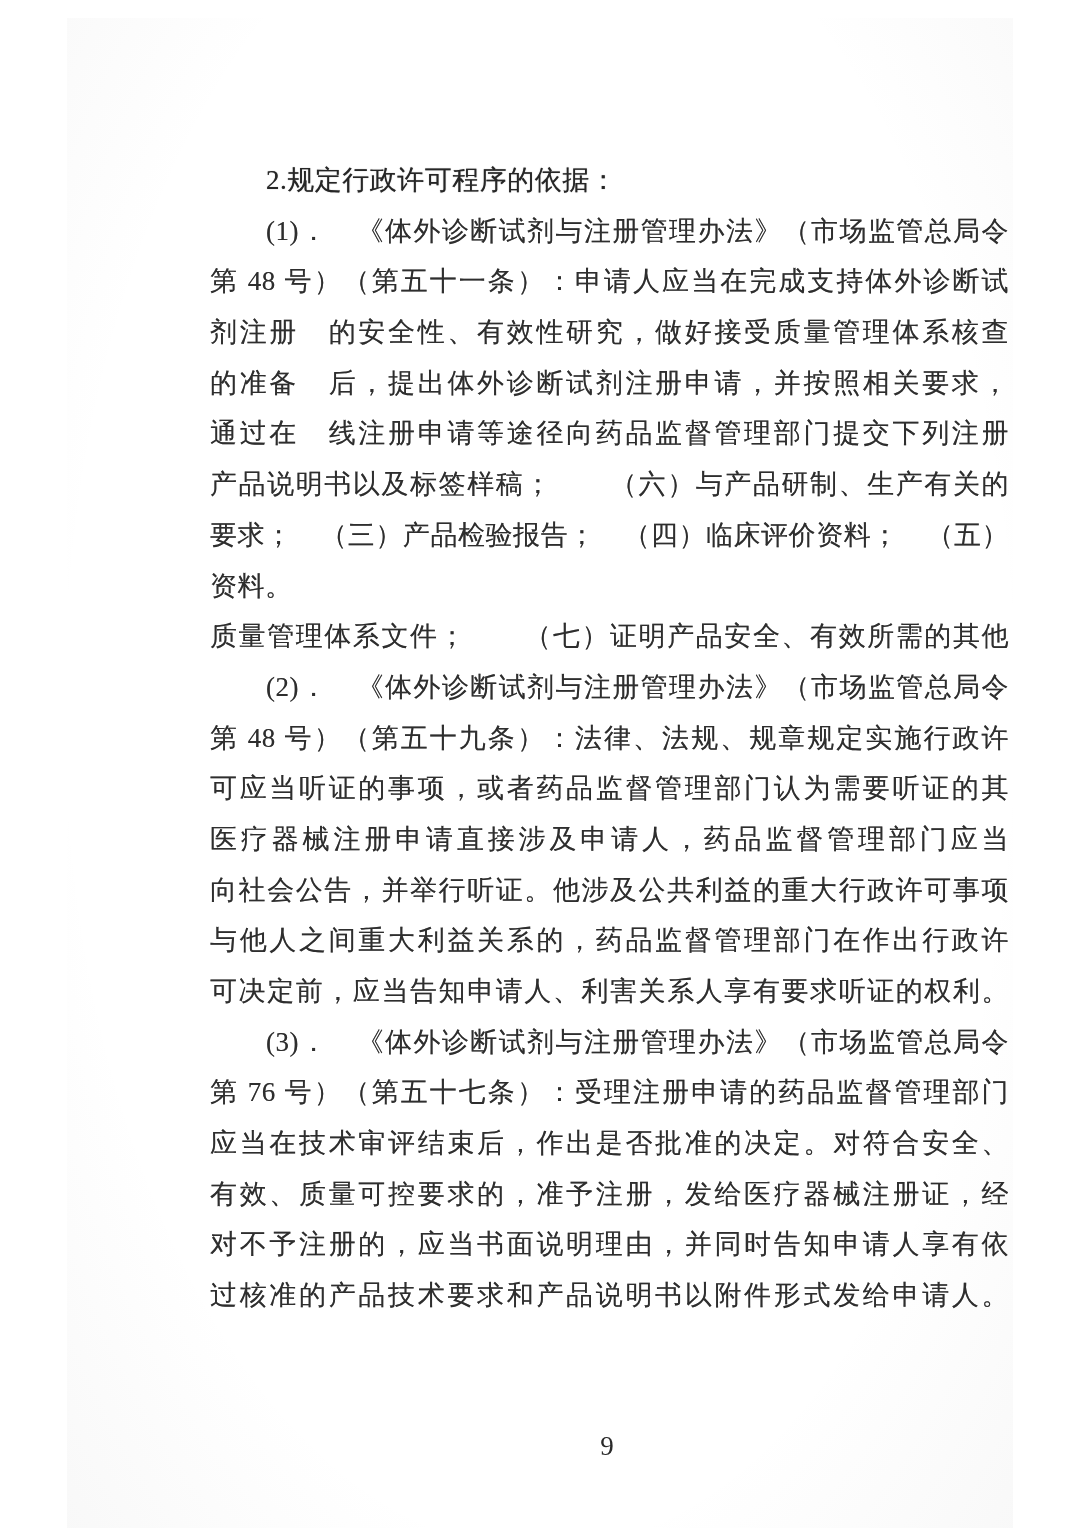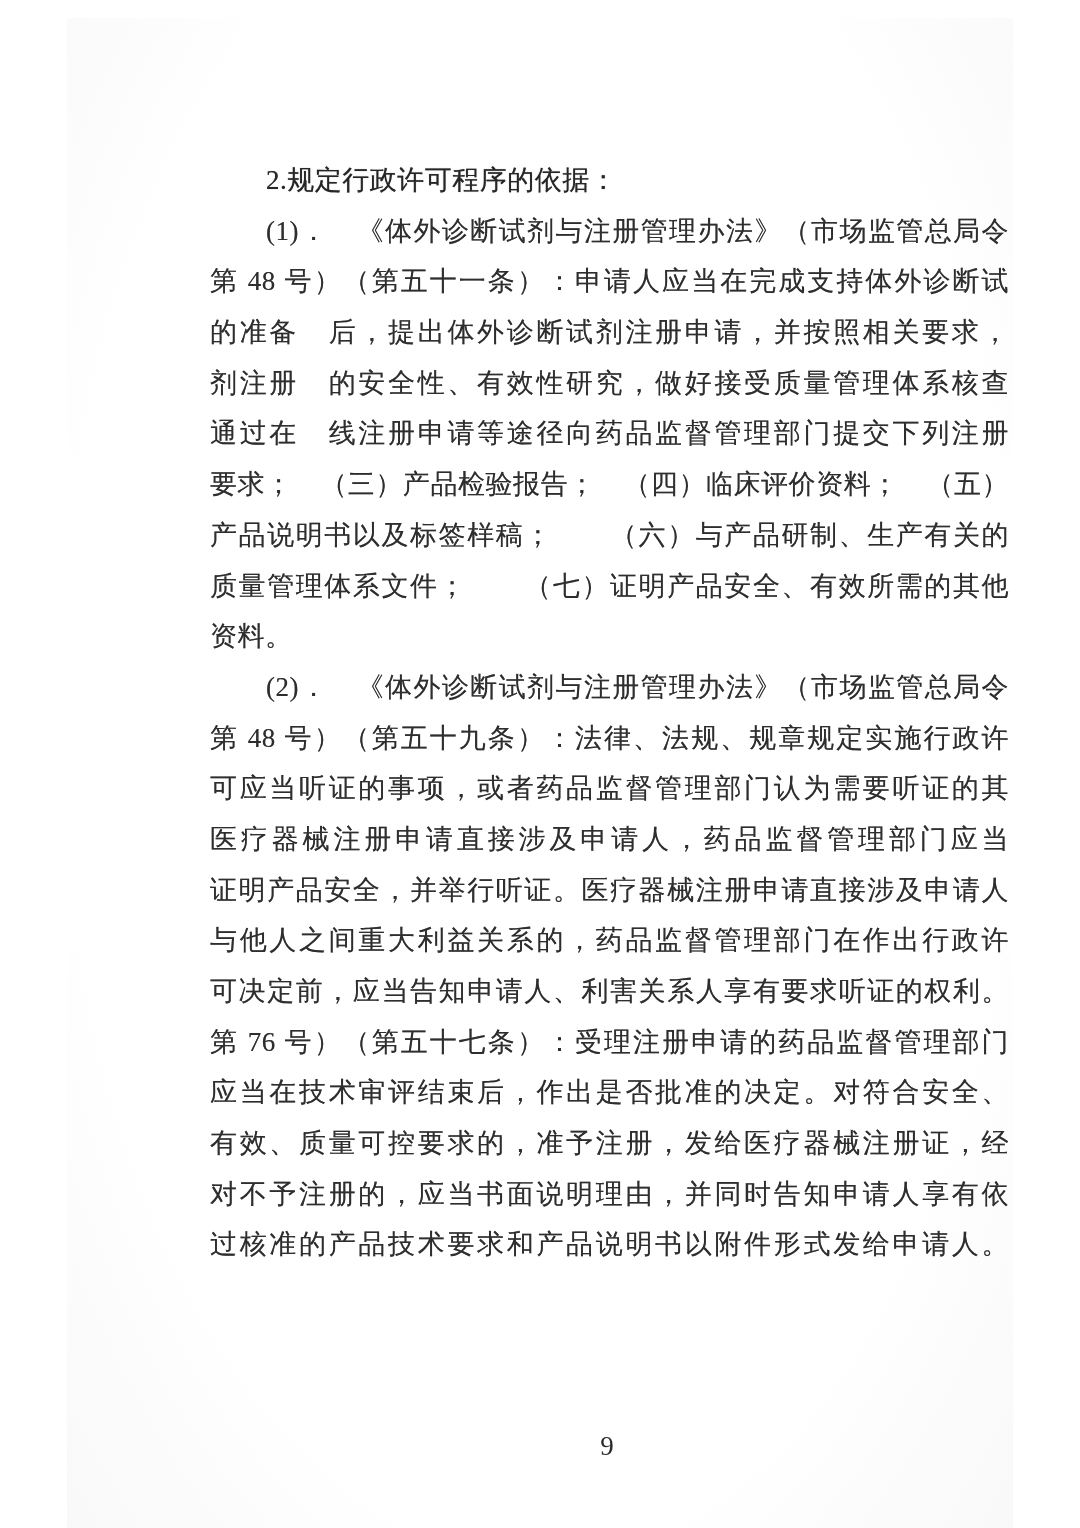--- a/index.html
+++ b/index.html
@@ -62,34 +62,35 @@
   }
 </style>
 </head>
 <body>
 
 <div class="page">
   <div class="textblock">
     <div class="line left indent heading">2.规定行政许可程序的依据：</div>
     <div class="line justify indent">(1)．　《体外诊断试剂与注册管理办法》（市场监管总局令</div>
     <div class="line justify">第 48 号）（第五十一条）：申请人应当在完成支持体外诊断试</div>
+    <div class="line justify">剂注册　的安全性、有效性研究，做好接受质量管理体系核查</div>
     <div class="line justify">的准备　后，提出体外诊断试剂注册申请，并按照相关要求，</div>
-    <div class="line justify">剂注册　的安全性、有效性研究，做好接受质量管理体系核查</div>
     <div class="line justify">通过在　线注册申请等途径向药品监督管理部门提交下列注册</div>
+    <div class="line justify">产品说明书以及标签样稿；　　（六）与产品研制、生产有关的</div>
     <div class="line justify">要求；　（三）产品检验报告；　（四）临床评价资料；　（五）</div>
-    <div class="line justify">产品说明书以及标签样稿；　　（六）与产品研制、生产有关的</div>
+    <div class="line left">资料。</div>
     <div class="line justify">质量管理体系文件；　　（七）证明产品安全、有效所需的其他</div>
-    <div class="line left">资料。</div>
     <div class="line justify indent">(2)．　《体外诊断试剂与注册管理办法》（市场监管总局令</div>
     <div class="line justify">第 48 号）（第五十九条）：法律、法规、规章规定实施行政许</div>
     <div class="line justify">可应当听证的事项，或者药品监督管理部门认为需要听证的其</div>
     <div class="line justify">医疗器械注册申请直接涉及申请人，药品监督管理部门应当</div>
-    <div class="line justify">证明产品安全，并举行听证。医疗器械注册申请直接涉及申请人</div>
+    <div class="line justify">向社会公告，并举行听证。他涉及公共利益的重大行政许可事项</div>
     <div class="line justify">与他人之间重大利益关系的，药品监督管理部门在作出行政许</div>
     <div class="line justify">可决定前，应当告知申请人、利害关系人享有要求听证的权利。</div>
+    <div class="line justify indent">(3)．　《体外诊断试剂与注册管理办法》（市场监管总局令</div>
     <div class="line justify">第 76 号）（第五十七条）：受理注册申请的药品监督管理部门</div>
     <div class="line justify">应当在技术审评结束后，作出是否批准的决定。对符合安全、</div>
     <div class="line justify">有效、质量可控要求的，准予注册，发给医疗器械注册证，经</div>
     <div class="line justify">对不予注册的，应当书面说明理由，并同时告知申请人享有依</div>
     <div class="line justify">过核准的产品技术要求和产品说明书以附件形式发给申请人。</div>
   </div>
 
   <div class="pagenum">9</div>
 </div>
 

